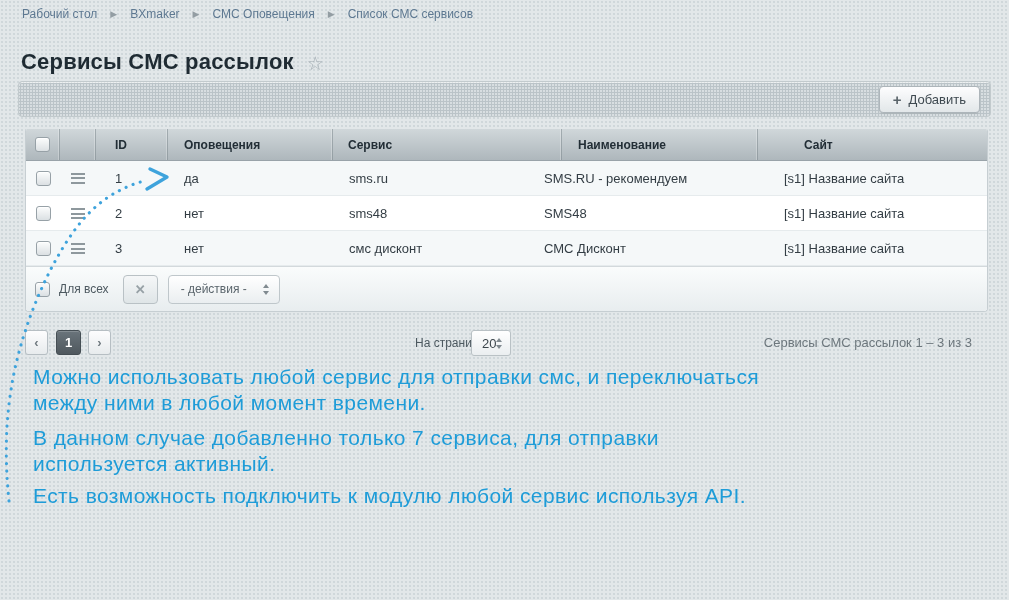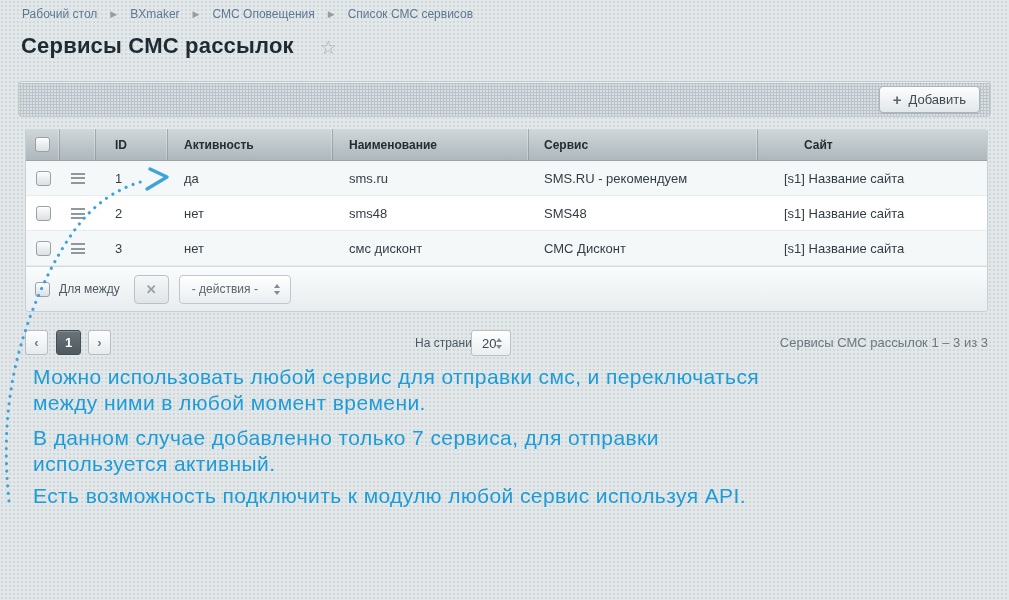--- a/index.html
+++ b/index.html
@@ -13,21 +13,21 @@
     overflow:hidden;
   }
   .screen { position:relative; width:1009px; height:600px;border-radius:12px; }
 
   
   .breadcrumb { position:absolute; left:22px; top:7px; display:flex; align-items:center; font-size:12px; }
   .breadcrumb a { color:#5d7891; text-decoration:none; cursor:pointer; }
   .crumb-sep { color:#939da3; font-size:9px; margin:0 13px; }
 
   
-  .title-row { position:absolute; left:21px; top:33px; display:flex; align-items:center; gap:26px; }
+  .title-row { position:absolute; left:21px; top:49px; display:flex; align-items:center; gap:13px; }
   .title-row h1 { font-size:22px; font-weight:bold; color:#1f2b33; letter-spacing:.2px; }
   .star { color:#a3adb3; font-size:19px; cursor:pointer; line-height:1; padding-top:3px; }
 
   
   .toolbar {
     position:absolute; left:18px; top:81px; width:973px; height:36px;
     background-color:#d8dee1;
     background-image: radial-gradient(rgba(156,168,175,.5) 1px, transparent 1.2px);
     background-size:3px 3px;
     border:1px solid #c2cacd; border-radius:4px;
@@ -89,21 +89,21 @@
     display:flex; align-items:center; justify-content:center; cursor:pointer; }
   .pg-prev { left:0; }
   .pg-next { left:63px; }
   .pg-cur { position:absolute; left:31px; top:0; width:25px; height:25px; border:1px solid #454e54; border-radius:3px;
     background:linear-gradient(to bottom,#6a747b,#4f585e); color:#fff; font-size:13px; font-weight:bold;
     display:flex; align-items:center; justify-content:center; cursor:pointer; box-shadow: inset 0 1px 0 rgba(255,255,255,.18); }
   .perpage-label { position:absolute; left:390px; top:6px; font-size:12px; color:#4d5960; }
   .perpage-select { position:absolute; left:446px; top:0; height:26px; padding:0 8px 0 10px; border:1px solid #b9c1c5; border-radius:3px;
     background:linear-gradient(to bottom,#fff,#eaeef0); color:#3c464c; font-size:13px;
     display:inline-flex; align-items:center; cursor:pointer; }
-  .pg-summary { position:absolute; right:0; top:5px; font-size:13px; color:#6d777d; }
+  .pg-summary { position:absolute; right:16px; top:5px; font-size:13px; color:#6d777d; }
 
   
   .annotations { position:absolute; left:33px; top:364px; width:870px; }
   .annotations p { font-size:21px; line-height:26px; letter-spacing:.4px; color:#1e9cd8; white-space:pre-line; margin-bottom:9px; }
   .annotations p + p { margin-top:0; }
   .ann-p2 { margin-bottom:6px !important; }
 
   
   .arrow-svg { position:absolute; left:0; top:0; pointer-events:none; }
 </style>
@@ -134,23 +134,23 @@
     </button>
   </div>
 
   <div class="grid">
     <div class="grid-head">
       <div class="gh c-cb">
           <span class="cb"></span>
         </div>
       <div class="gh c-menu"></div>
       <div class="gh c-id">ID</div>
-      <div class="gh c-act">Активность</div>
+      <div class="gh c-act">Оповещения</div>
+      <div class="gh c-svc">Сервис</div>
       <div class="gh c-name">Наименование</div>
-      <div class="gh c-svc">Сервис</div>
       <div class="gh c-site">Сайт</div>
     </div>
 
     <div class="grid-row alt">
       <div class="gc c-cb">
           <span class="cb"></span>
         </div>
       <div class="gc c-menu">
           <span class="burger"></span>
         </div>
@@ -184,21 +184,21 @@
         </div>
       <div class="gc c-id">3</div>
       <div class="gc c-act">нет</div>
       <div class="gc c-name">смс дисконт</div>
       <div class="gc c-svc">СМС Дисконт</div>
       <div class="gc c-site">[s1] Название сайта</div>
     </div>
 
     <div class="grid-foot">
       <span class="cb"></span>
-      <span class="for-all-label">Для между</span>
+      <span class="for-all-label">Для всех</span>
       <button class="xbtn">
           <span>✕</span>
         </button>
       <div class="actions-select">
         <span>- действия -</span>
         <span class="spin">
             <b class="up"></b>
             <b class="dn"></b>
           </span>
       </div>

